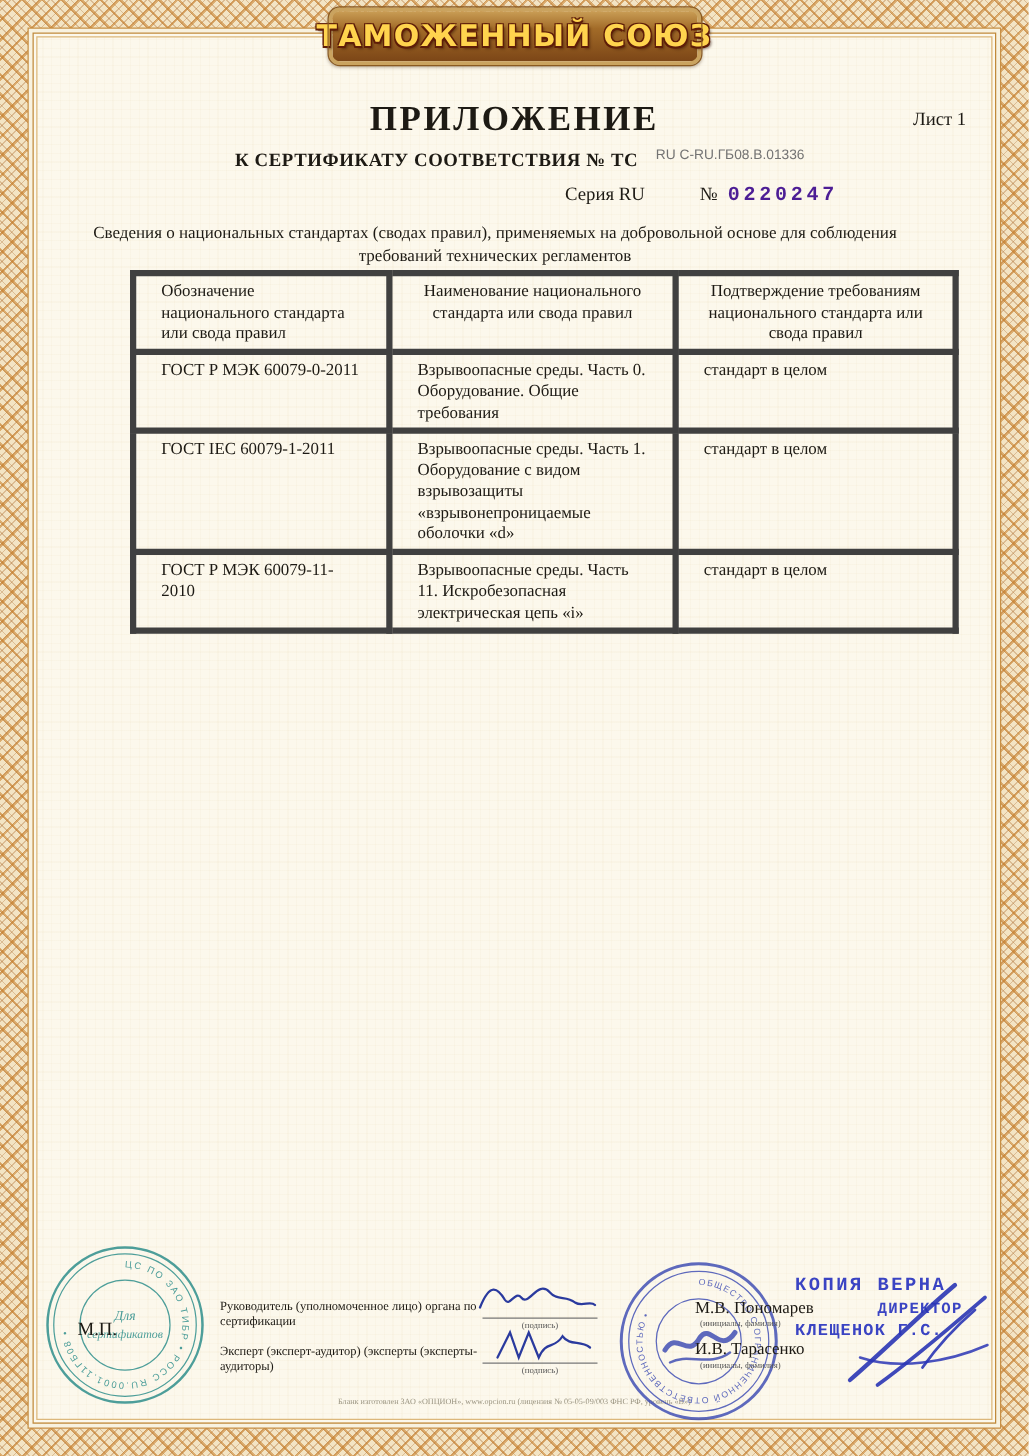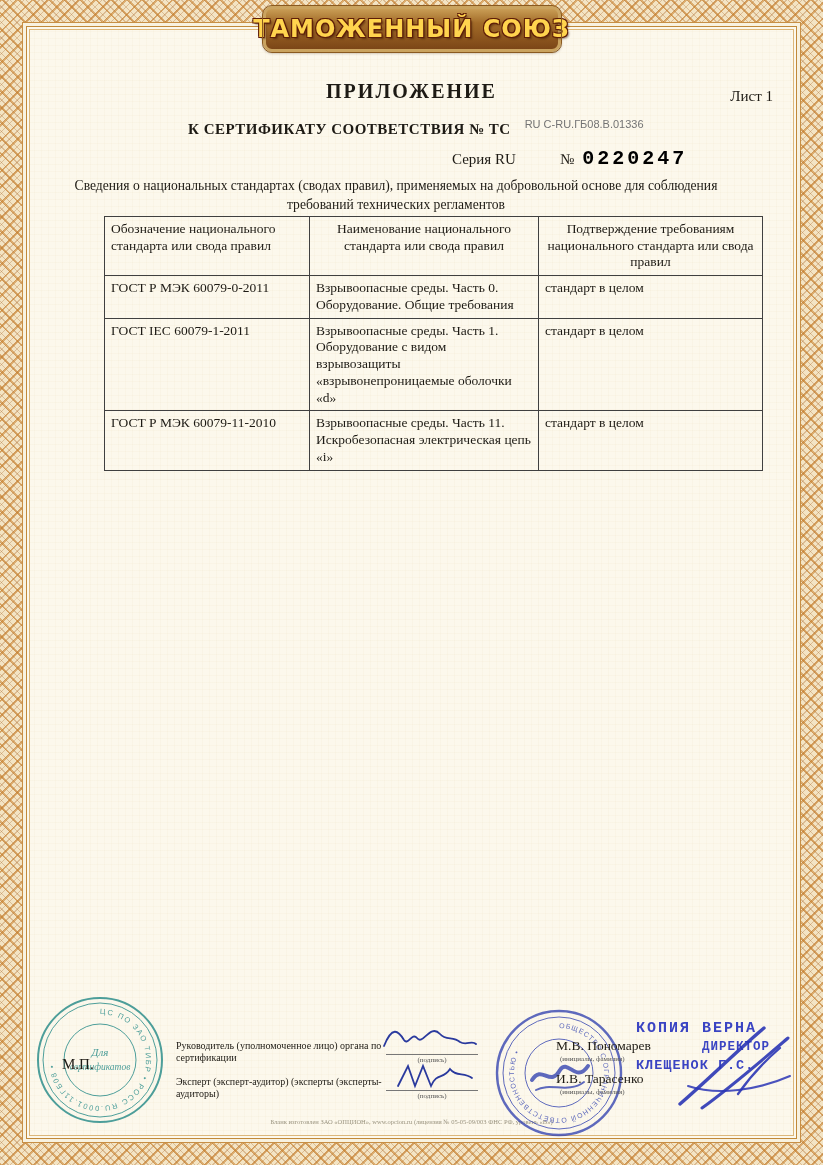--- a/index.html
+++ b/index.html
@@ -32,33 +32,33 @@
     display:flex;align-items:center;justify-content:center;
     background:linear-gradient(180deg,#c99d55 0%,#a26b28 35%,#7c4617 100%);
     border:3px solid #caa35f;outline:1px solid #8a5a20;border-radius:9px;
     box-shadow:0 1px 3px rgba(70,40,10,.45);
     font-family:"DejaVu Sans", sans-serif;font-weight:bold;font-size:24px;letter-spacing:1px;
     color:#ffd44e;
     text-shadow:1px 1px 0 #5e1d08,-1px 1px 0 #5e1d08,1px -1px 0 #5e1d08,-1px -1px 0 #5e1d08,2px 2px 2px rgba(40,10,0,.45);
     white-space:nowrap;
   }
   .abs{position:absolute;}
-  .title{left:0;right:0;top:80px;text-align:center;font-size:20px;font-weight:bold;letter-spacing:2px;}
+  .title{left:0;right:0;top:80px;text-align:center;font-size:28px;font-weight:bold;letter-spacing:2px;}
   .sheet-no{right:50px;top:88px;font-size:15px;}
   .cert-row{left:188px;top:121px;display:flex;align-items:baseline;gap:14px;white-space:nowrap;}
   .cert-label{font-size:15px;font-weight:bold;letter-spacing:.5px;}
   .cert-number{font-family:"Liberation Sans", sans-serif;font-size:11px;color:#737373;transform:translateY(-6px);}
   .series-row{left:452px;top:147px;display:flex;align-items:baseline;gap:44px;font-size:15px;white-space:nowrap;}
   .serial-group{display:flex;align-items:baseline;gap:8px;}
-  .serial{font-family:"Liberation Mono", monospace;font-weight:bold;font-size:20px;letter-spacing:3px;color:#000000;}
+  .serial{font-family:"Liberation Mono", monospace;font-weight:bold;font-size:16px;letter-spacing:3px;color:#4c1d95;}
   .intro{left:70px;width:652px;top:176px;text-align:center;font-size:13.6px;line-height:1.42;}
   table.std{position:absolute;left:104px;top:216px;width:658px;border-collapse:collapse;table-layout:fixed;}
   table.std th, table.std td{
-    border:1px solid #404040;font-weight:normal;font-size:13.5px;line-height:1.24;
-    padding:4px 6px;vertical-align:top;background:transparent;
+    border:5px solid #404040;font-weight:normal;font-size:13.5px;line-height:1.24;
+    padding:4px 20px;vertical-align:top;background:transparent;
   }
   table.std th{text-align:center;}
   table.std th.left{text-align:left;}
   table.std td{text-align:left;margin-left:34px;}
   .footer-text{font-size:10px;line-height:1.18;}
   .mp{left:62px;top:1056px;font-size:15px;z-index:5;}
   .role1{left:176px;top:1040px;width:212px;z-index:5;}
   .role2{left:176px;top:1076px;width:212px;z-index:5;}
   .sig-line{border-top:1px solid #777;height:0;z-index:5;}
   .sig-label{font-size:7px;color:#555;text-align:center;z-index:5;}

